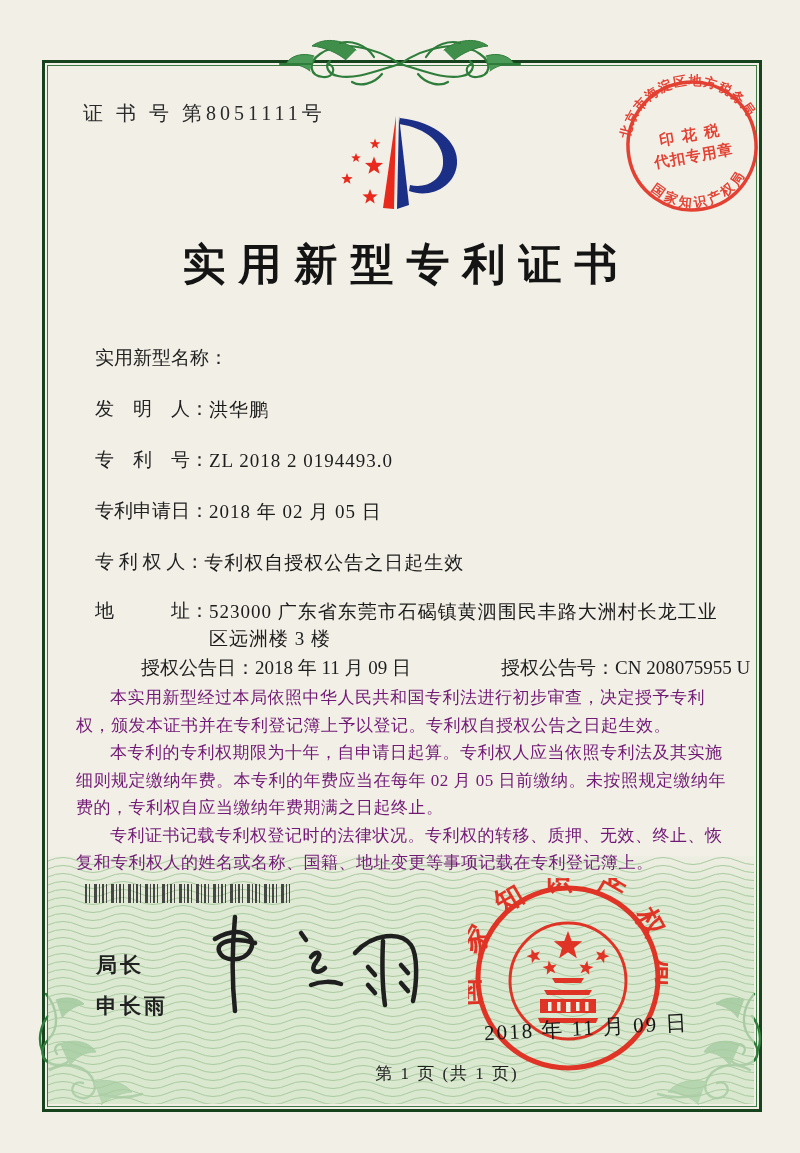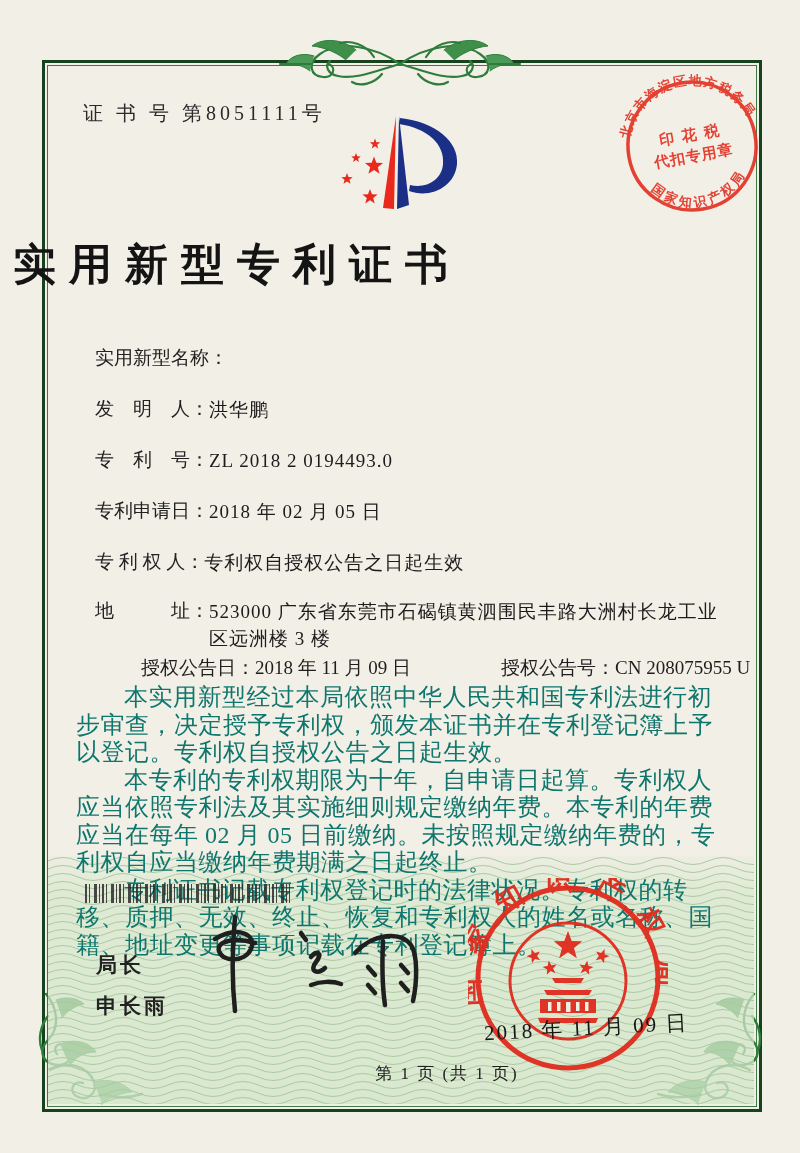--- a/index.html
+++ b/index.html
@@ -21,32 +21,32 @@
     position:absolute;left:83px;top:100px;
     font-size:20px;letter-spacing:4px;color:#2a2a2a;
   }
   .tax-stamp{
     position:absolute;left:614px;top:68px;width:156px;height:156px;
     transform:rotate(-10deg);opacity:.92;
   }
   .logo{position:absolute;left:330px;top:108px;width:150px;height:130px;}
   .title{
     position:absolute;left:0;top:236px;width:100%;
-    font-size:43px;font-weight:bold;
+    text-align:center;font-size:43px;font-weight:bold;
     letter-spacing:13px;text-indent:13px;color:#141414;
   }
   .fields{position:absolute;left:95px;top:345px;width:630px;font-size:19px;}
   .frow{position:absolute;left:0;display:flex;align-items:flex-start;}
   .flabel{white-space:pre;flex:none;color:#222;}
   .fvalue{letter-spacing:1px;color:#1c1c1c;max-width:545px;line-height:27px;}
   .grant-row{position:absolute;left:95px;top:655px;width:630px;font-size:19px;margin-left:46px;}
   .grant-no{position:absolute;left:360px;top:0;}
   .body-text{
     position:absolute;left:76px;top:684px;width:650px;
-    font-size:24px;line-height:27.5px;color:#0f766e;
+    font-size:17px;line-height:27.5px;color:#701a75;
   }
   .body-text p{margin:0;text-indent:2em;letter-spacing:.5px;}
   .guilloche{position:absolute;left:48px;top:856px;width:706px;height:248px;overflow:hidden;
     background:linear-gradient(180deg, rgba(213,231,203,.15) 0%, rgba(213,231,203,.65) 15%, rgba(210,230,200,.8) 100%);}
   .guilloche svg{position:absolute;left:0;top:0;}
   .barcode{
     position:absolute;left:85px;top:884px;width:205px;height:19px;
     background:repeating-linear-gradient(90deg,
       #2b2b2b 0 2px, transparent 2px 4px,
       #2b2b2b 4px 5px, transparent 5px 9px,

